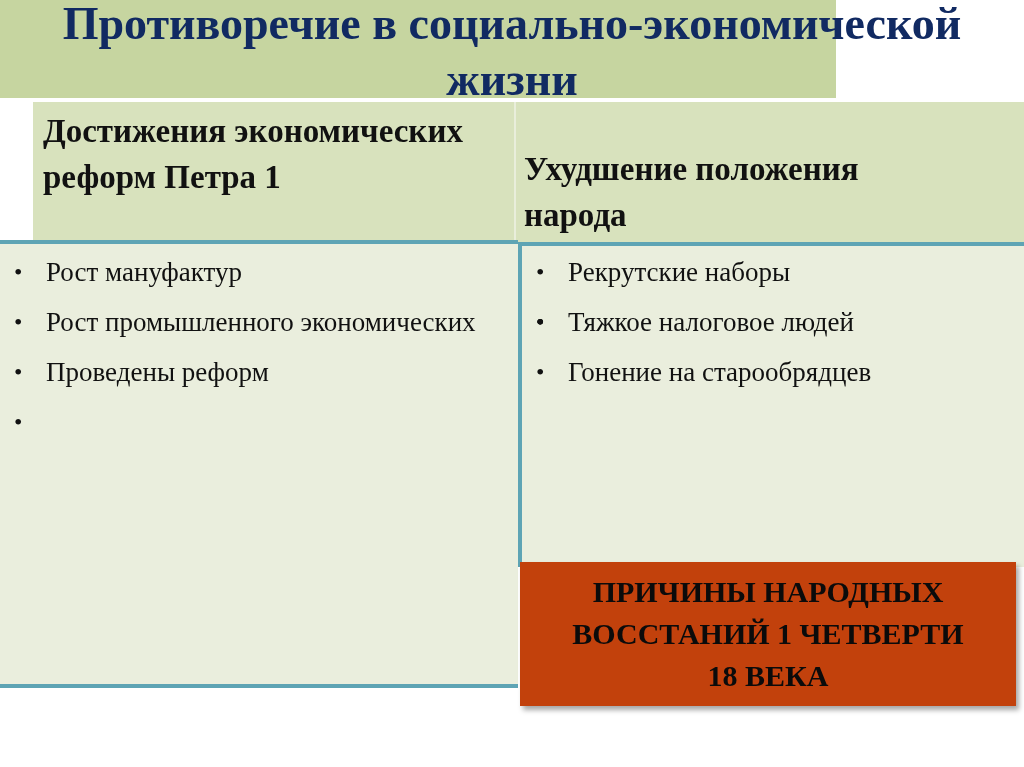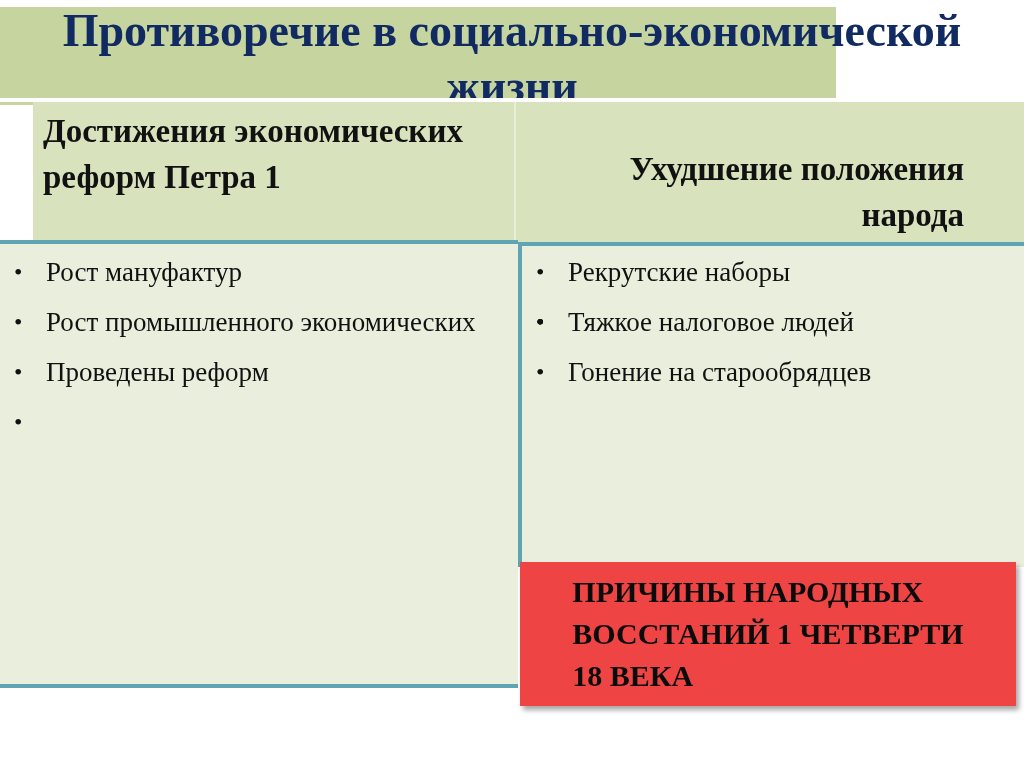--- a/index.html
+++ b/index.html
@@ -2,21 +2,20 @@
 <html><head>
 <meta charset="utf-8">
 <style>
   * { margin:0; padding:0; box-sizing:border-box; }
   html, body { width:1024px; height:767px; overflow:hidden; background:#ffffff; }
   body { position:relative; font-family:"Liberation Serif","DejaVu Serif",serif; }
 
   .title-band {
     position:absolute; left:0; top:0; width:836px; height:98px;
     background:#c6d5a0;
-    margin-top:7px;
   }
   .title {
     position:absolute; left:0; top:-4px; width:1024px;
     text-align:center; color:#112a62; font-weight:bold;
     font-size:46px; line-height:56px;
   }
   .sep-line {
     position:absolute; left:0; top:98px; width:1024px; height:4px; background:#ffffff;
   }
 
@@ -28,21 +27,21 @@
   .head-left .txt {
     position:absolute; left:10px; top:6px; font-size:33px; line-height:46px;
     font-weight:bold; color:#111;
   }
   .head-right {
     position:absolute; left:514px; top:102px; width:510px; height:140px;
     background:#d8e2bd; border-left:2px solid #e9eedb;
   }
   .head-right .txt {
     position:absolute; left:8px; top:44px; font-size:33px; line-height:46px;
-    font-weight:bold; color:#111;text-align:right;
+    font-weight:bold; color:#111;
   }
 
   .body-left {
     position:absolute; left:0; top:240px; width:518px; height:448px;
     background:#eaeedd; border-top:4px solid #5ea4b4; border-bottom:4px solid #5ea4b4;
   }
   .body-right {
     position:absolute; left:518px; top:242px; width:506px; height:325px;
     background:#eaeedd; border-top:4px solid #5ea4b4; border-left:4px solid #5ea4b4;
   }
@@ -53,22 +52,22 @@
     color:#111; margin-bottom:10px;
   }
   ul.bullets li .dot {
     position:absolute; left:6px; top:0; font-size:24px;
   }
   .body-left ul.bullets { left:8px; top:8px; width:470px; }
   .body-right ul.bullets { left:8px; top:6px; width:490px; }
 
   .causes-box {
     position:absolute; left:520px; top:562px; width:496px; height:144px;
-    background:#ef4444; box-shadow:3px 4px 5px rgba(0,0,0,0.35);
-    display:flex; align-items:center; justify-content:center; text-align:left;
+    background:#c2410c; box-shadow:3px 4px 5px rgba(0,0,0,0.35);
+    display:flex; align-items:center; justify-content:center; text-align:center;
   }
   .causes-box .txt {
     font-weight:bold; color:#0b0b0b; font-size:30px; line-height:42px;
     white-space:pre-line;
   }
 </style>
 </head>
 <body>
 
 <div class="title-band">

